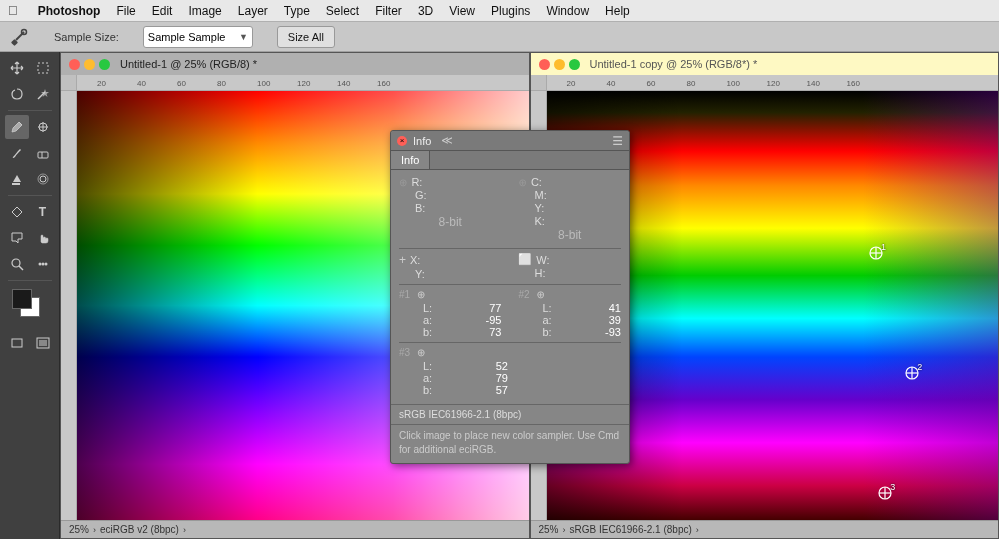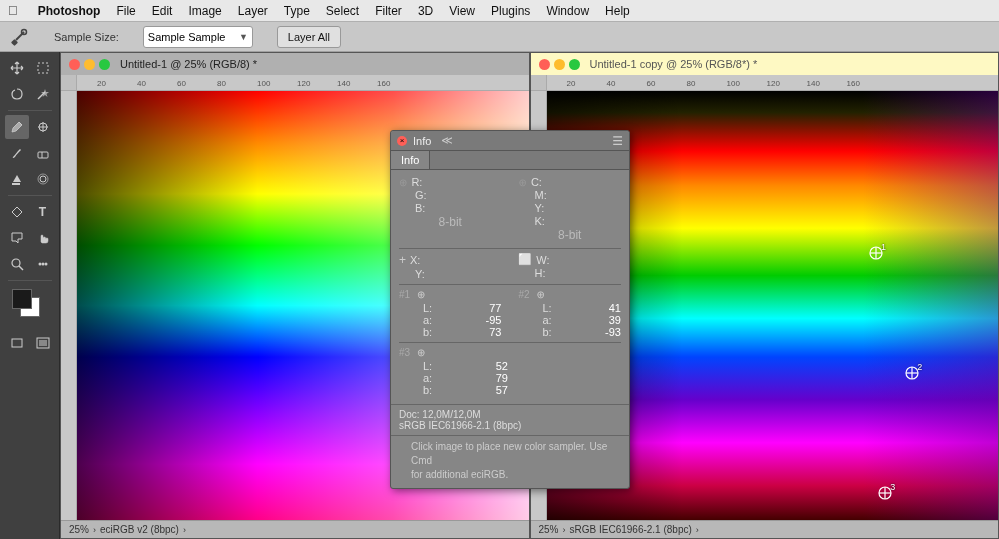--- a/index.html
+++ b/index.html
@@ -418,21 +418,21 @@
     .sp-label { color: #ddd; min-width: 14px; }
     .sp-value { color: #fff; margin-left: auto; }
 
     .panel-doc-info {
       padding: 4px 8px;
       font-size: 10px;
       color: #ddd;
       border-top: 1px solid #666;
     }
     .panel-hint {
-      padding: 4px 20px 6px;
+      padding: 4px 8px 6px;
       font-size: 10px;
       color: #ccc;
       border-top: 1px solid #666;
       line-height: 1.4;
     }
     .ruler-num {
       position: absolute;
       font-size: 8px;
       color: #555;
       bottom: 2px;
@@ -464,21 +464,21 @@
       <rect x="2" y="12" width="5" height="5" rx="1" fill="#444" transform="rotate(-45 4.5 14.5)"></rect>
       <line x1="6" y1="12" x2="14" y2="4" stroke="#444" stroke-width="2"></line>
       <circle cx="14" cy="4" r="2.5" fill="none" stroke="#444" stroke-width="1.5"></circle>
     </svg>
   </div>
   <span class="options-label">Sample Size:</span>
   <div class="sample-select">
     <span>Sample Sample</span>
     <span class="sample-select-arrow">▼</span>
   </div>
-  <button class="clear-all-btn">Layer All</button>
+  <button class="clear-all-btn">Size All</button>
 </div>
 
 <div id="main-layout">
 
   <div id="toolbox">
     <div class="tool-row">
       <button class="tool-btn" title="Move">
         <svg width="14" height="14" viewBox="0 0 14 14">
             <path d="M7 1 L7 13 M1 7 L13 7 M7 1 L5 3 M7 1 L9 3 M7 13 L5 11 M7 13 L9 11 M1 7 L3 5 M1 7 L3 9 M13 7 L11 5 M13 7 L11 9" stroke="#ccc" stroke-width="1.2" fill="none"></path>
           </svg>
@@ -877,21 +877,20 @@
             <span class="sp-label">b:</span>
             <span class="sp-value">57</span>
           </div>
         </div>
       </div>
       <div style="flex:1;"></div>
     </div>
   </div>
 
   <div class="panel-doc-info">
-    <div>Doc: 12,0M/12,0M</div>
     <div>sRGB IEC61966-2.1 (8bpc)</div>
   </div>
 
   <div class="panel-hint">
     <div>Click image to place new color sampler.  Use Cmd</div>
     <div>for additional eciRGB.</div>
   </div>
 </div>
 
 </body></html>

